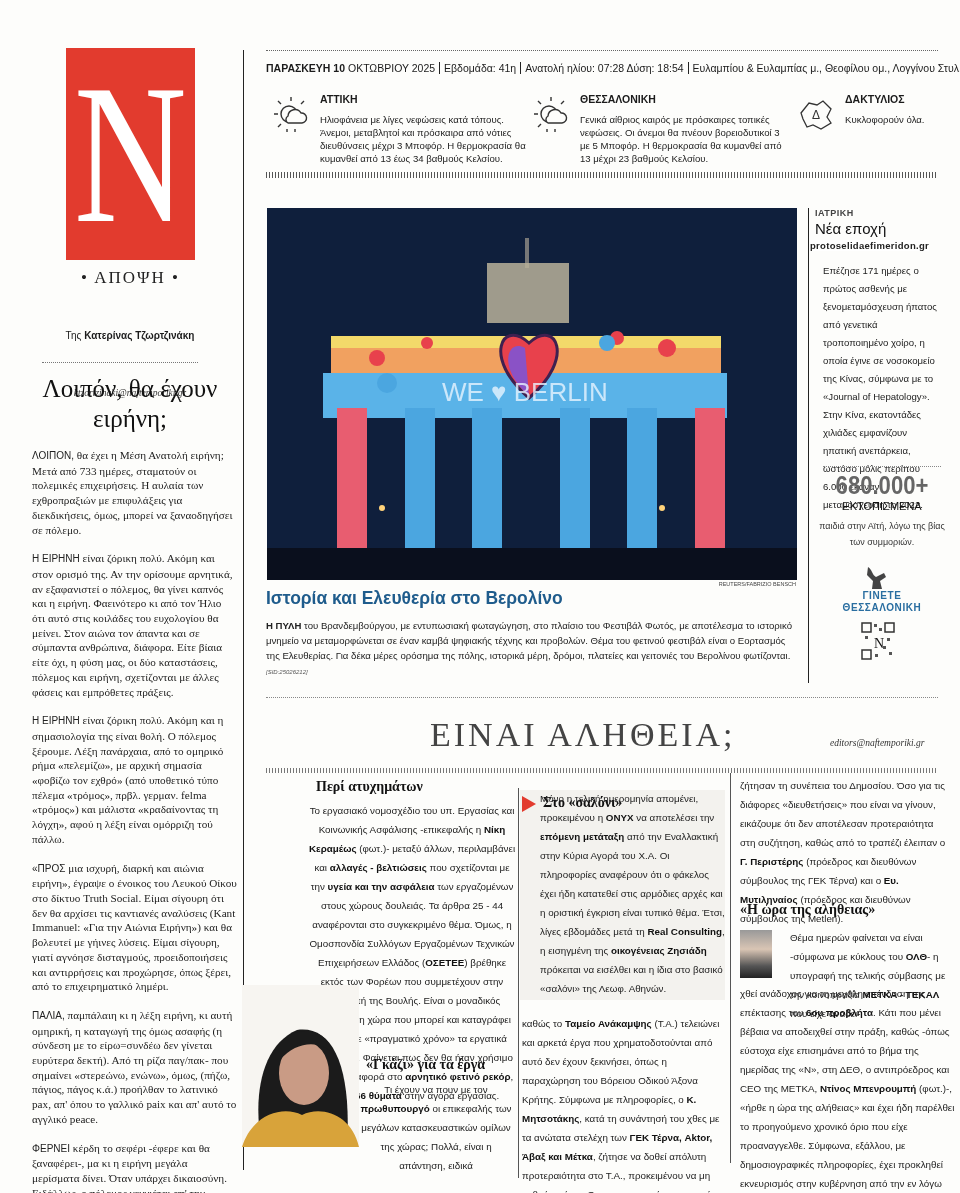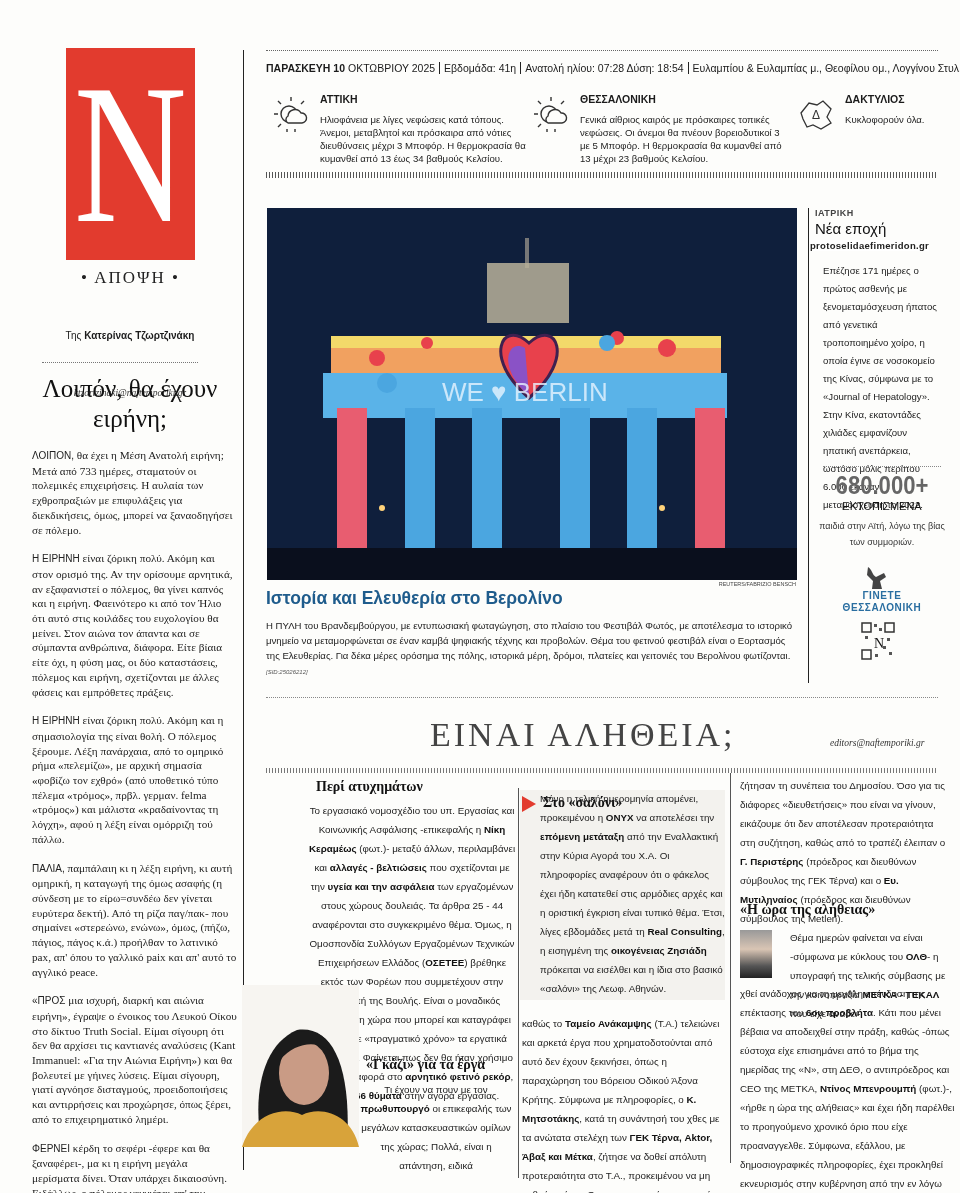--- a/index.html
+++ b/index.html
@@ -30,21 +30,21 @@
   .wx p { font-size: 9.6px; line-height: 13px; color: #222; }
   #wx-attiki { left: 270px; width: 260px; }
   #wx-thess { left: 530px; width: 260px; }
   #wx-daktylios { left: 795px; width: 150px; }
   #hdr-rule { left: 266px; top: 172px; width: 672px; height: 6px; background: repeating-linear-gradient(90deg, #555 0 1px, transparent 1px 3px); }
   
   #photo { left: 267px; top: 208px; width: 530px; height: 372px; background: #0e1e3a; overflow: hidden; }
   #credit { left: 640px; top: 581px; width: 156px; text-align: right; font-size: 5.5px; color: #444; }
   #photo-title { left: 266px; top: 587px; width: 520px; font-size: 19px; font-weight: bold; color: #1f5c8c; transform: scaleX(0.92); transform-origin: left; }
   #photo-caption { left: 266px; top: 618px; width: 532px; font-size: 9.6px; line-height: 15px; color: #222; }
-  #photo-caption b { font-weight: normal; }
+  #photo-caption b { font-weight: bold; }
   #photo-caption .sid { font-size: 6px; color: #555; font-style: italic; }
   
   #vline-right { left: 808px; top: 208px; height: 475px; border-left: 1.5px solid #222; }
   #med-kicker { left: 815px; top: 208px; font-size: 9px; font-weight: bold; color: #444; letter-spacing: 0.5px; }
   #med-title { left: 815px; top: 220px; font-size: 15px; color: #111; }
   #watermark { left: 810px; top: 240px; font-size: 9.5px; font-weight: bold; color: #222; letter-spacing: 0.3px; background: #fff; }
   #med-body { left: 823px; top: 262px; width: 120px; font-size: 9.6px; line-height: 18px; color: #222; }
   #med-rule { left: 823px; top: 466px; width: 118px; border-top: 1px dotted #888; }
   #big-num { left: 812px; top: 470px; width: 140px; text-align: center; font-size: 26px; font-weight: bold; color: #666; transform: scaleX(0.85); }
   #big-label { left: 812px; top: 500px; width: 140px; text-align: center; font-size: 11px; color: #111; }
@@ -87,22 +87,22 @@
   </div>
 <div id="apopsi" class="abs">• ΑΠΟΨΗ •</div>
 <div id="byline" class="abs"><span>Της</span> <b>Κατερίνας Τζωρτζινάκη</b></div>
 <div id="email" class="abs">ktzortzinaki@naftemporiki.gr</div>
 <div id="byline-rule" class="abs"></div>
 <div id="op-title" class="abs">Λοιπόν, θα έχουν ειρήνη;</div>
 <div id="op-body" class="abs">
   <p><b>ΛΟΙΠΟΝ,</b><span> θα έχει η Μέση Ανατολή ειρήνη; Μετά από 733 ημέρες, σταματούν οι πολεμικές επιχειρήσεις. Η αυλαία των εχθροπραξιών με επιφυλάξεις για διεκδικήσεις, όμως, μπορεί να ξαναοδηγήσει σε πόλεμο.</span></p>
   <p><b>Η ΕΙΡΗΝΗ</b><span> είναι ζόρικη πολύ. Ακόμη και στον ορισμό της. Αν την ορίσουμε αρνητικά, αν εξαφανιστεί ο πόλεμος, θα γίνει καπνός και η ειρήνη. Φαεινότερο κι από τον Ήλιο ότι αυτό στις κοιλάδες του ευχολογίου θα μείνει. Στον αιώνα τον άπαντα και σε σύμπαντα ανθρώπινα, διάφορα. Είτε βίαια είτε όχι, η φύση μας, οι δύο καταστάσεις, πόλεμος και ειρήνη, σχετίζονται με άλλες φάσεις και εμπρόθετες πράξεις.</span></p>
   <p><b>Η ΕΙΡΗΝΗ</b><span> είναι ζόρικη πολύ. Ακόμη και η σημασιολογία της είναι θολή. Ο πόλεμος ξέρουμε. Λέξη πανάρχαια, από το ομηρικό ρήμα «πελεμίζω», με αρχική σημασία «φοβίζω τον εχθρό» (από υποθετικό τύπο πέλεμα «τρόμος», πρβλ. γερμαν. felma «τρόμος») και μάλιστα «κραδαίνοντας τη λόγχη», αφού η λέξη είναι ομόρριζη τού πάλλω.</span></p>
+  <p><b>«ΠΡΟΣ</b><span> μια ισχυρή, διαρκή και αιώνια ειρήνη», έγραψε ο ένοικος του Λευκού Οίκου στο δίκτυο Truth Social. Είμαι σίγουρη ότι δεν θα αρχίσει τις καντιανές αναλύσεις (Kant Immanuel: «Για την Αιώνια Ειρήνη») και θα βολευτεί με γήινες λύσεις. Είμαι σίγουρη, γιατί αγνόησε δισταγμούς, προειδοποιήσεις και αντιρρήσεις και προχώρησε, όπως ξέρει, από το επιχειρηματικό λημέρι.</span></p>
   <p><b>ΠΑΛΙΑ,</b><span> παμπάλαιη κι η λέξη ειρήνη, κι αυτή ομηρική, η καταγωγή της όμως ασαφής (η σύνδεση με το είρω=συνδέω δεν γίνεται ευρύτερα δεκτή). Από τη ρίζα παγ/πακ- που σημαίνει «στερεώνω, ενώνω», όμως, (πήζω, πάγιος, πάγος κ.ά.) προήλθαν το λατινικό pax, απ' όπου το γαλλικό paix και απ' αυτό το αγγλικό peace.</span></p>
-  <p><b>«ΠΡΟΣ</b><span> μια ισχυρή, διαρκή και αιώνια ειρήνη», έγραψε ο ένοικος του Λευκού Οίκου στο δίκτυο Truth Social. Είμαι σίγουρη ότι δεν θα αρχίσει τις καντιανές αναλύσεις (Kant Immanuel: «Για την Αιώνια Ειρήνη») και θα βολευτεί με γήινες λύσεις. Είμαι σίγουρη, γιατί αγνόησε δισταγμούς, προειδοποιήσεις και αντιρρήσεις και προχώρησε, όπως ξέρει, από το επιχειρηματικό λημέρι.</span></p>
   <p><b>ΦΕΡΝΕΙ</b><span> κέρδη το σεφέρι -έφερε και θα ξαναφέρει-, μα κι η ειρήνη μεγάλα μερίσματα δίνει. Όταν υπάρχει δικαιοσύνη. Ειδάλλως, ο πόλεμος γεννιέται απ' την ειρήνη τους...</span> </p>
 </div>
 <div id="vline-left" class="abs"></div>
 
 <div id="top-dots" class="abs"></div>
 <div id="dateline" class="abs">
   <span><b>ΠΑΡΑΣΚΕΥΗ 10</b> <span style="border:none;padding:0">ΟΚΤΩΒΡΙΟΥ 2025</span></span>
   <span>Εβδομάδα: 41η</span>
   <span>Ανατολή ηλίου: 07:28 Δύση: 18:54</span>
   <span>Ευλαμπίου &amp; Ευλαμπίας μ., Θεοφίλου ομ., Λογγίνου Στυλ.</span>

